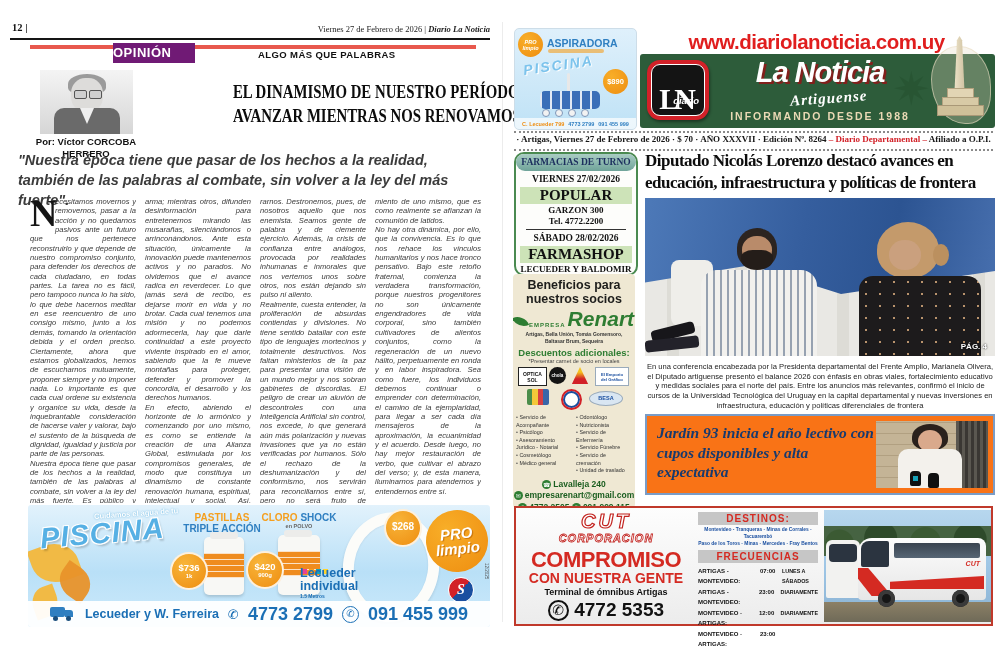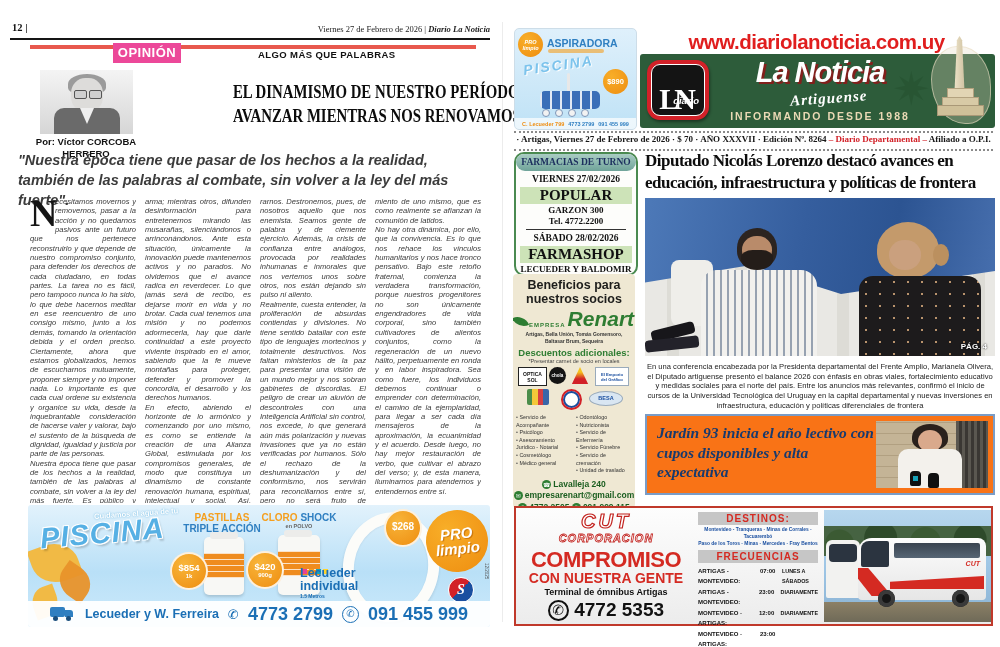--- a/index.html
+++ b/index.html
@@ -9,22 +9,22 @@
   .pre{white-space:pre-line;}
   .ctr{text-align:center;}
 
   
   .page-left{position:absolute;left:10px;top:22px;width:480px;height:610px;}
   .lp-pageno{left:2px;top:0;font:900 10.5px "Liberation Serif",serif;}
   .lp-datebar{right:0;top:2px;font:400 8.5px "Liberation Serif",serif;color:#222;}
   .lp-datebar b{font-style:italic;}
   .lp-rule{left:0;right:0;top:16px;height:2px;background:#151515;}
   .lp-redstrip{left:20px;right:14px;top:23px;height:4px;background:#e8584d;}
-  .lp-opinion{left:103px;top:21px;width:68px;height:20px;background:#ec4899;color:#fff;
-              font:800 13px/20px "Liberation Sans",sans-serif;text-align:center;letter-spacing:.5px;}
+  .lp-opinion{left:103px;top:21px;width:82px;height:20px;background:#701a75;color:#fff;
+              font:800 13px/20px "Liberation Sans",sans-serif;letter-spacing:.5px;}
   .lp-kicker{left:248px;top:27px;font:800 9.5px "Liberation Sans",sans-serif;letter-spacing:.4px;}
 
   .portrait{left:30px;top:48px;width:93px;height:64px;background:linear-gradient(#f4f4f4,#d6d6d6);overflow:hidden;}
   .po-hair{position:absolute;left:28px;top:4px;width:38px;height:20px;background:#9b9b9b;border-radius:50% 50% 30% 30%;}
   .po-face{position:absolute;left:31px;top:8px;width:32px;height:34px;background:#dddcda;border-radius:45%;}
   .po-glass{position:absolute;left:34px;top:20px;width:11px;height:7px;border:1.5px solid #555;border-radius:2px;background:#cfcfcf;}
   .po-glass2{left:49px;}
   .po-suit{position:absolute;left:14px;top:38px;width:66px;height:28px;background:#6a6a6a;border-radius:10px 10px 0 0;}
   .po-shirt{position:absolute;left:40px;top:38px;width:14px;height:16px;background:#efefef;clip-path:polygon(0 0,100% 0,50% 100%);}
   .byline{left:14px;top:114px;width:124px;text-align:center;font:900 9.5px/12px "Liberation Sans",sans-serif;}
@@ -320,21 +320,21 @@
 
       <div class="abs ctr" style="left:150px;top:7px;width:88px;font:900 10px/11px 'Liberation Sans',sans-serif;">
         <div class="plabel-o">PASTILLAS</div>
         <div class="plabel-b">TRIPLE ACCIÓN</div>
       </div>
       <div class="canister" style="left:176px;top:32px;">
         <div class="cap"></div>
         <div class="lab"></div>
       </div>
       <div class="pbubble" style="left:142px;top:47px;width:34px;height:34px;">
-        <div style="font-size:9.5px;padding-top:8px;">$854</div>
+        <div style="font-size:9.5px;padding-top:8px;">$736</div>
         <div style="font-size:6px;">1k</div>
       </div>
 
       <div class="abs ctr" style="left:226px;top:7px;width:90px;font:900 10px/11px 'Liberation Sans',sans-serif;text-align:center;">
         <div><span class="plabel-o">CLORO</span> <span class="plabel-b">SHOCK</span></div>
         <div style="font:600 5.5px 'Liberation Sans',sans-serif;color:#666;">en POLVO</div>
       </div>
       <div class="canister" style="left:250px;top:30px;width:42px;height:60px;">
         <div class="cap"></div>
         <div class="lab"></div>

